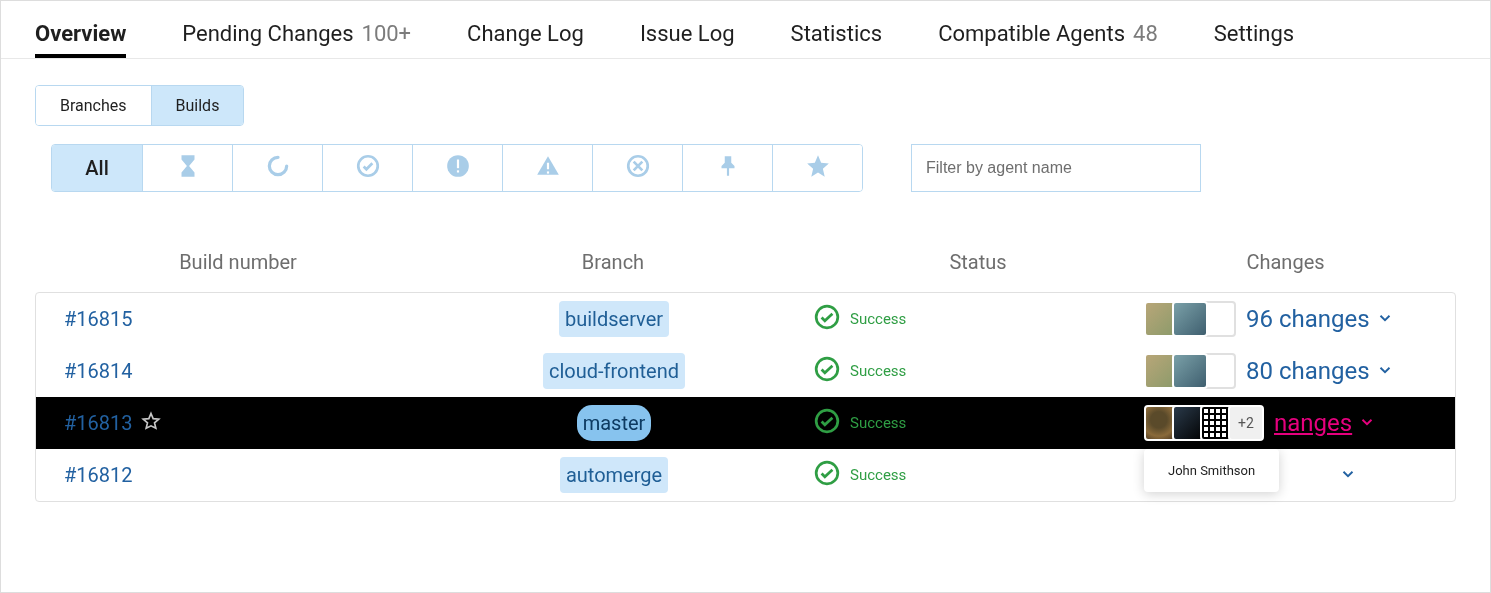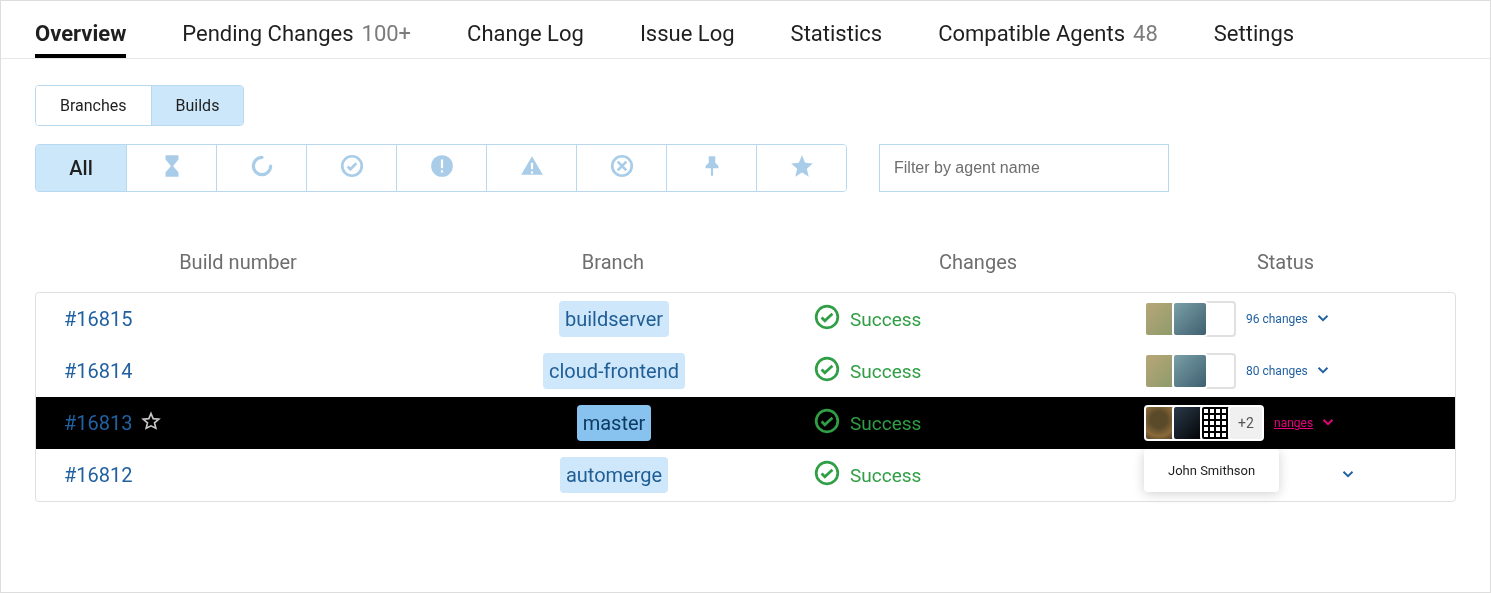--- a/index.html
+++ b/index.html
@@ -53,22 +53,22 @@
     background: #fff;
     color: #1f1f1f;
     cursor: pointer;
   }
   .seg-btn + .seg-btn { border-left: 1px solid #b8d8f0; }
   .seg-btn.active { background: #cde7fa; }
   
   .filter-row {
     display: flex;
     align-items: stretch;
-    margin: 18px 0 0 34px;
-    gap: 32px;
+    margin: 18px 0 0 50px;
+    gap: 48px;
   }
   .filter-group {
     display: inline-flex;
     border: 1px solid #b8d8f0;
     border-radius: 4px;
     overflow: hidden;
     height: 48px;
   }
   .filter-btn {
     width: 90px;
@@ -118,22 +118,22 @@
   .star-outline svg { width: 20px; height: 20px; fill: none; stroke: #c7c7c7; stroke-width: 2; }
   .branch-tag {
     display: inline-block;
     background: #cfe7fa;
     color: #205f96;
     font-size: 20px;
     padding: 6px 6px;
     border-radius: 4px;
     cursor: pointer;
   }
-  .branch-tag.selected { background: #87c3ee; color: #0d3a61; }
-  .status { display: flex; align-items: center; gap: 10px; color: #2f9e44; font-size: 19px; }
+  .branch-tag.selected { background: #87c3ee; color: #0d3a61; border-radius: 15px; }
+  .status { display: flex; align-items: center; gap: 10px; color: #2f9e44; font-size: 15px; }
   .status svg { width: 26px; height: 26px; stroke: #2f9e44; fill: none; stroke-width: 2.5; }
   .changes-cell { display: flex; align-items: center; gap: 10px; position: relative; }
   .avatars { display: flex; }
   .avatar {
     width: 36px; height: 36px; border-radius: 4px;
     border: 2px solid #fff;
     margin-left: -8px;
     background-size: cover;
   }
   .avatars .avatar:first-child { margin-left: 0; }
@@ -148,21 +148,21 @@
       linear-gradient(#000 2px, transparent 2px),
       linear-gradient(90deg,#000 2px, transparent 2px);
     background-size: 6px 6px;
   }
   .avatar-more {
     width: 36px; height: 36px; margin-left: -8px;
     background: #f0f0f0; border: 2px solid #fff; border-radius: 4px;
     display: flex; align-items: center; justify-content: center;
     font-size: 14px; color: #555;
   }
-  .changes-link { color: #2261a1; font-size: 12px; cursor: pointer; display: flex; align-items: center; gap: 6px; }
+  .changes-link { color: #2261a1; font-size: 24px; cursor: pointer; display: flex; align-items: center; gap: 6px; }
   .changes-link.pink { color: #e6007e; text-decoration: underline; }
   .chevron svg { width: 18px; height: 18px; stroke: currentColor; fill: none; stroke-width: 2.5; }
   
   .tooltip {
     position: absolute;
     top: 44px; left: 0;
     background: #fff;
     border-radius: 4px;
     box-shadow: 0 2px 12px rgba(0,0,0,0.18);
     padding: 14px 24px;
@@ -262,22 +262,22 @@
       </div>
     </div>
     <input class="agent-filter" placeholder="Filter by agent name" style="">
   </div>
 
   
   <div class="table-wrap">
     <div class="thead">
       <div>Build number</div>
       <div>Branch</div>
+      <div>Status</div>
       <div>Changes</div>
-      <div>Status</div>
     </div>
     <div class="tbody">
 
       <div class="row">
         <div class="build-no">
             <span>#16815</span>
           </div>
         <div><span class="branch-tag">buildserver</span></div>
         <div class="status">
           <span><svg viewBox="0 0 24 24">

